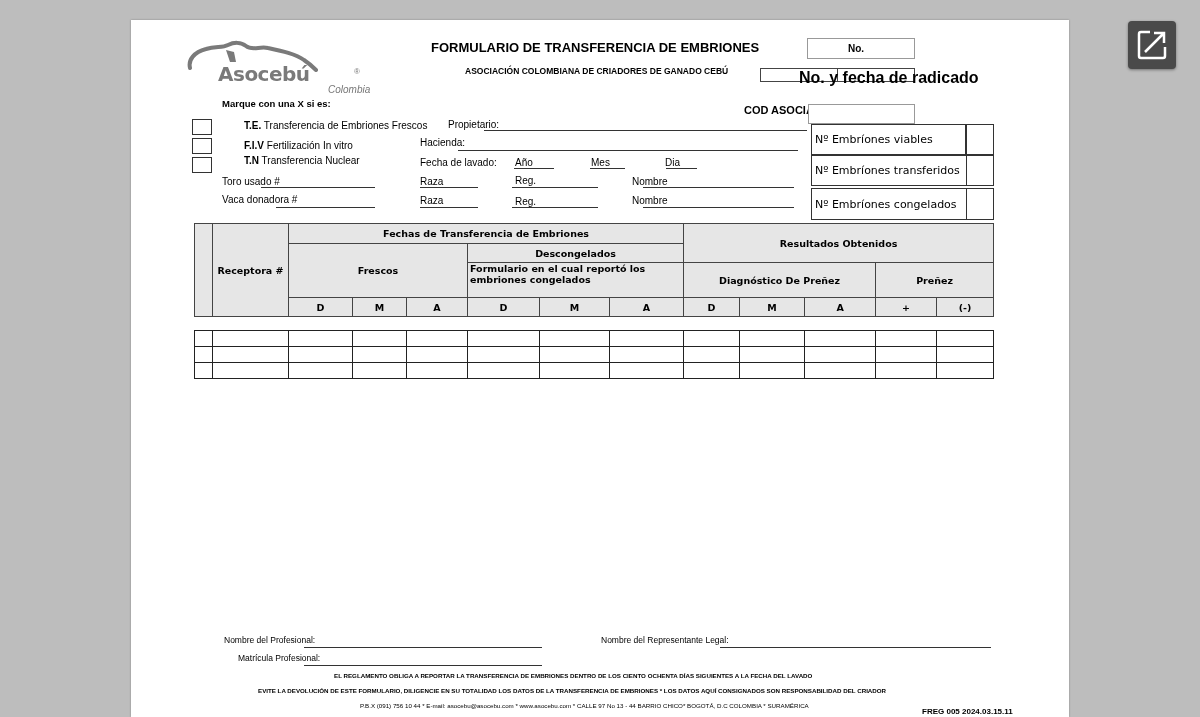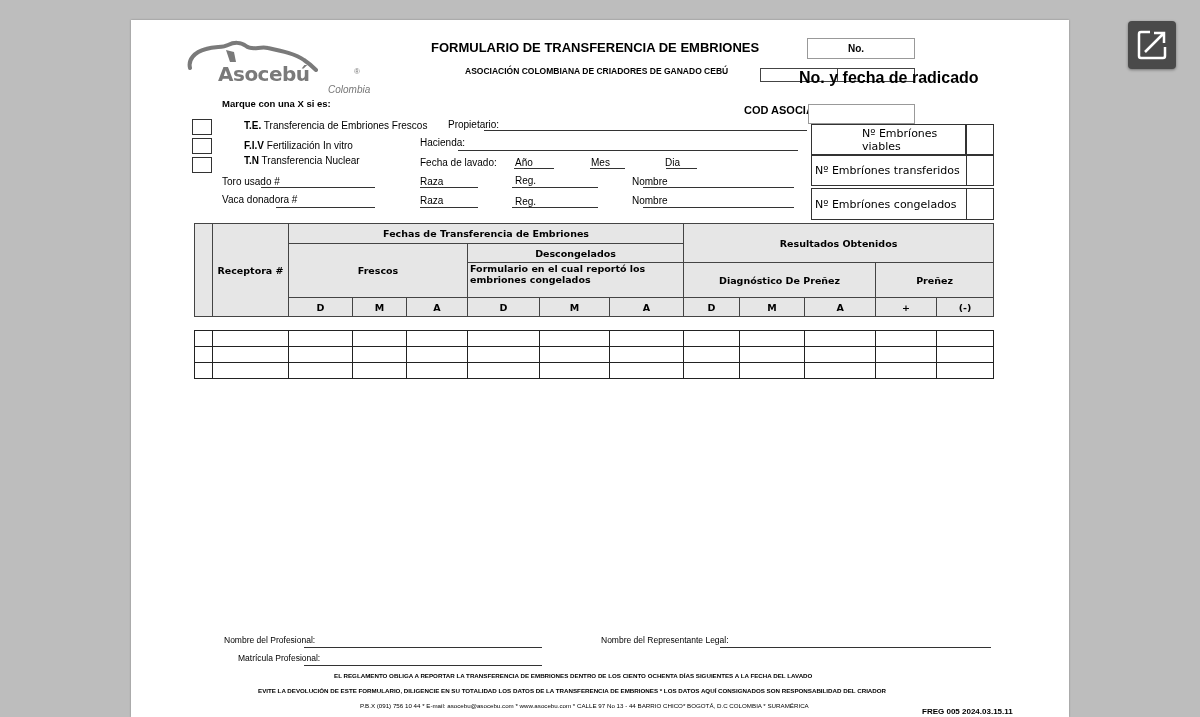--- a/index.html
+++ b/index.html
@@ -115,21 +115,21 @@
   <div class="abs small" style="left:63px;top:174px;">Vaca donadora #</div>
   <div class="line" style="left:145px;top:187px;width:99px;"></div>
   <div class="abs small" style="left:261px;top:175px;">Raza</div>
   <div class="line" style="left:289px;top:187px;width:58px;"></div>
   <div class="abs small" style="left:356px;top:176px;">Reg.</div>
   <div class="line" style="left:381px;top:187px;width:86px;"></div>
   <div class="abs small" style="left:473px;top:175px;">Nombre</div>
   <div class="line" style="left:512px;top:187px;width:151px;"></div>
 
   <div class="count-box" style="left:680px;top:104px;width:181px;height:29px;">
-    <div class="lbl" style="border-right-width:2px;margin-left:47px;">Nº Embríones viables</div>
+    <div class="lbl" style="border-right-width:2px;">Nº Embríones viables</div>
     <div class="val"></div>
   </div>
   <div class="count-box" style="left:680px;top:168px;width:181px;height:30px;">
     <div class="lbl">Nº Embríones congelados</div>
     <div class="val"></div>
   </div>
   <div class="count-box" style="left:680px;top:135px;width:181px;height:29px;">
     <div class="lbl">Nº Embríones transferidos</div>
     <div class="val"></div>
   </div>

